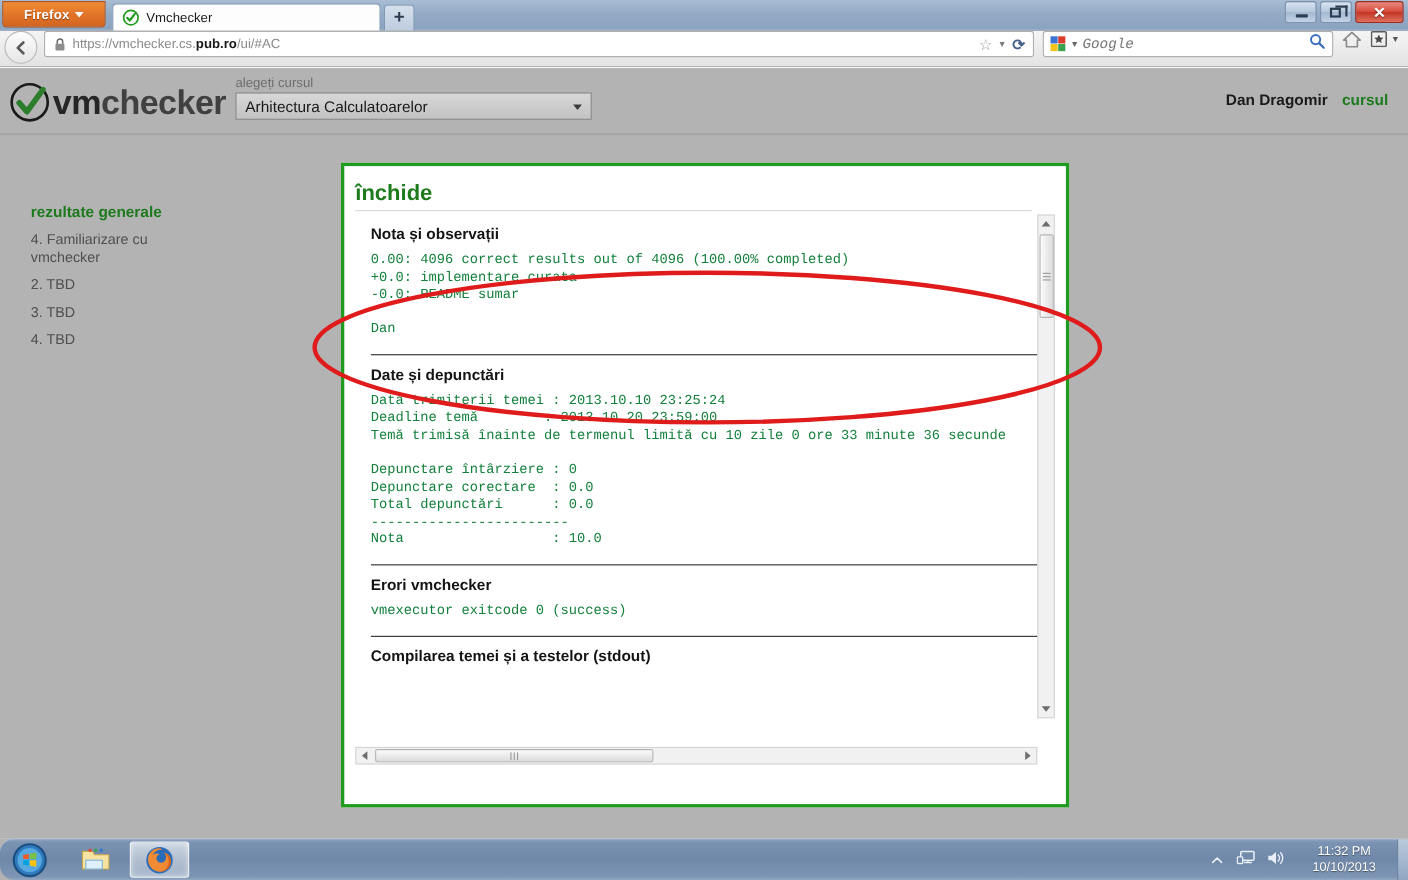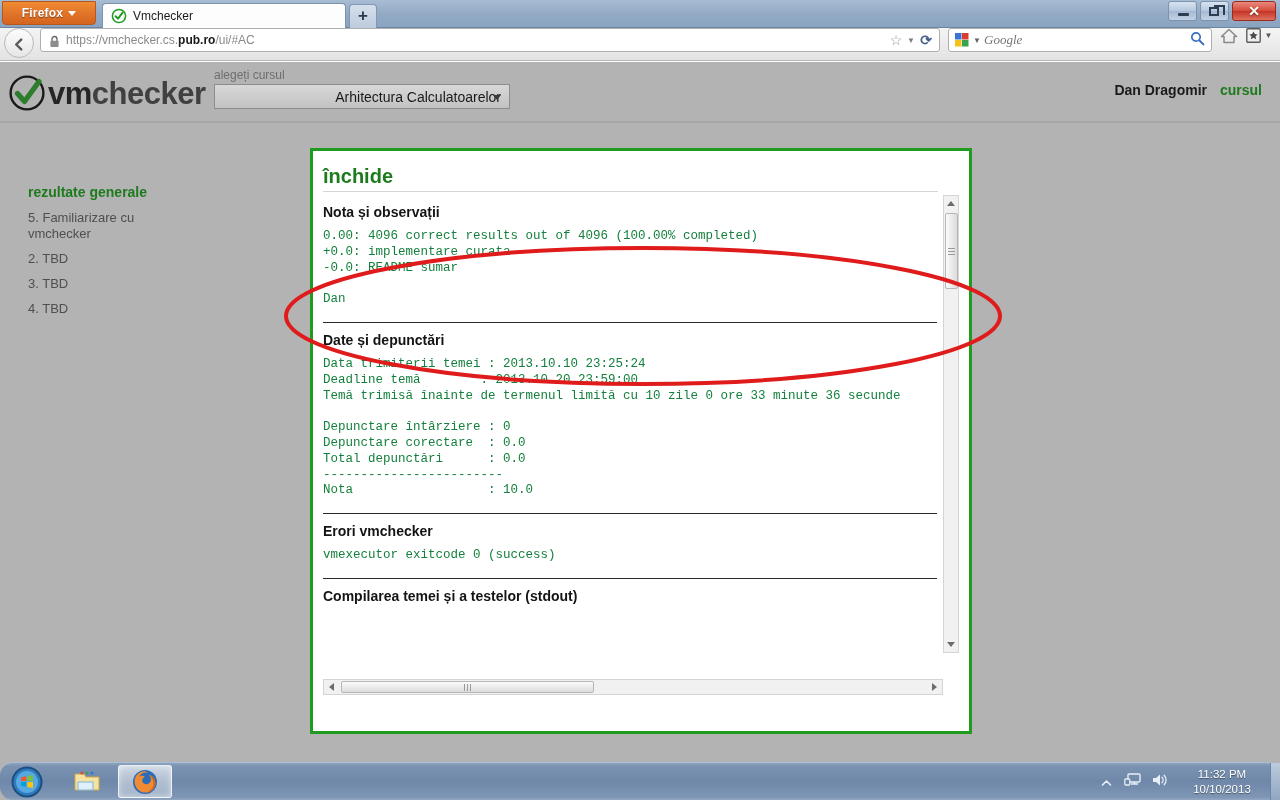--- a/index.html
+++ b/index.html
@@ -154,21 +154,21 @@
     display: flex; align-items: center; padding: 0 5px;
   }
   #search-engine-icon {
     width: 16px; height: 16px; flex: 0 0 16px; margin-right: 2px; position: relative;
   }
   #search-engine-caret {
     width: 10px; flex: 0 0 10px; color: #666; font-size: 8px; text-align: center;
   }
   #search-input {
     flex: 1 1 auto; border: none; outline: none;
-    font-family: Liberation Serif, serif;
+    font-family: Liberation Mono, monospace;
     font-size: 13px; font-style: italic; color: #a16207;
     background: transparent;
   }
   #search-go-icon { width: 18px; flex: 0 0 18px; text-align: center; }
   #home-button { width: 26px; flex: 0 0 26px; text-align: center; }
   #bookmarks-button {
     width: 34px; flex: 0 0 34px; display: flex;
     align-items: center; justify-content: center; gap: 2px; margin-right: 4px;
   }
 
@@ -193,26 +193,26 @@
     line-height: 1; margin-left: 2px;
   }
   #vmchecker-logo .logo-text .vm { color: #262626; }
   #vmchecker-logo .logo-text .checker { color: #404040; }
 
   #course-selector-group { position: absolute; left: 214px; top: 6px; }
   #course-selector-label {
     font-size: 12px; color: #6e6e6e; margin-bottom: 2px; display: block;
   }
   #course-select {
-    width: 296px; height: 25px;
+    width: 324px; height: 25px;
     background: linear-gradient(to bottom, #d8d8d8, #c2c2c2);
     border: 1px solid #8d8d8d;
     font-size: 14px; color: #1a1a1a;
     display: flex; align-items: center;
-    padding: 0 8px; position: relative; justify-content: flex-end;
+    padding: 0 8px; position: relative;
   }
   #course-select .sel-caret {
     position: absolute; right: 8px; top: 10px;
     border-left: 4px solid transparent; border-right: 4px solid transparent;
     border-top: 5px solid #3a3a3a;
   }
   #user-area {
     position: absolute; right: 18px; top: 20px;
     display: flex; align-items: baseline; gap: 13px;
   }
@@ -257,21 +257,21 @@
   }
   #modal-close-link {
     position: absolute; left: 10px; top: 14px;
     font-size: 20px; font-weight: bold; color: #1d7a1d;
   }
   #modal-separator {
     position: absolute; left: 10px; top: 40px;
     width: 615px; height: 1px; background: #d6d6d6;
   }
   #modal-content {
-    position: absolute; left: 10px; top: 44px;
+    position: absolute; left: 24px; top: 44px;
     width: 636px; height: 458px;
     overflow: hidden;
   }
   .modal-section { padding: 0; }
   .section-heading {
     font-size: 14px; font-weight: bold; color: #141414;
     margin: 9px 0 9px 0;
   }
   .mono-block {
     font-family: "Liberation Mono", monospace;
@@ -513,21 +513,21 @@
 
       <div id="user-area">
         <span id="user-name">Dan Dragomir</span>
         <span id="logout-link">cursul</span>
       </div>
     </div>
 
     <div id="sidebar">
       <div id="sidebar-title">rezultate generale</div>
       <ul id="sidebar-list">
-        <li>5. Familiarizare cu vmchecker</li>
+        <li>4. Familiarizare cu vmchecker</li>
         <li>2. TBD</li>
         <li>3. TBD</li>
         <li>4. TBD</li>
       </ul>
     </div>
 
 
     <div id="result-modal">
 
       <div id="modal-close-link">închide</div>

